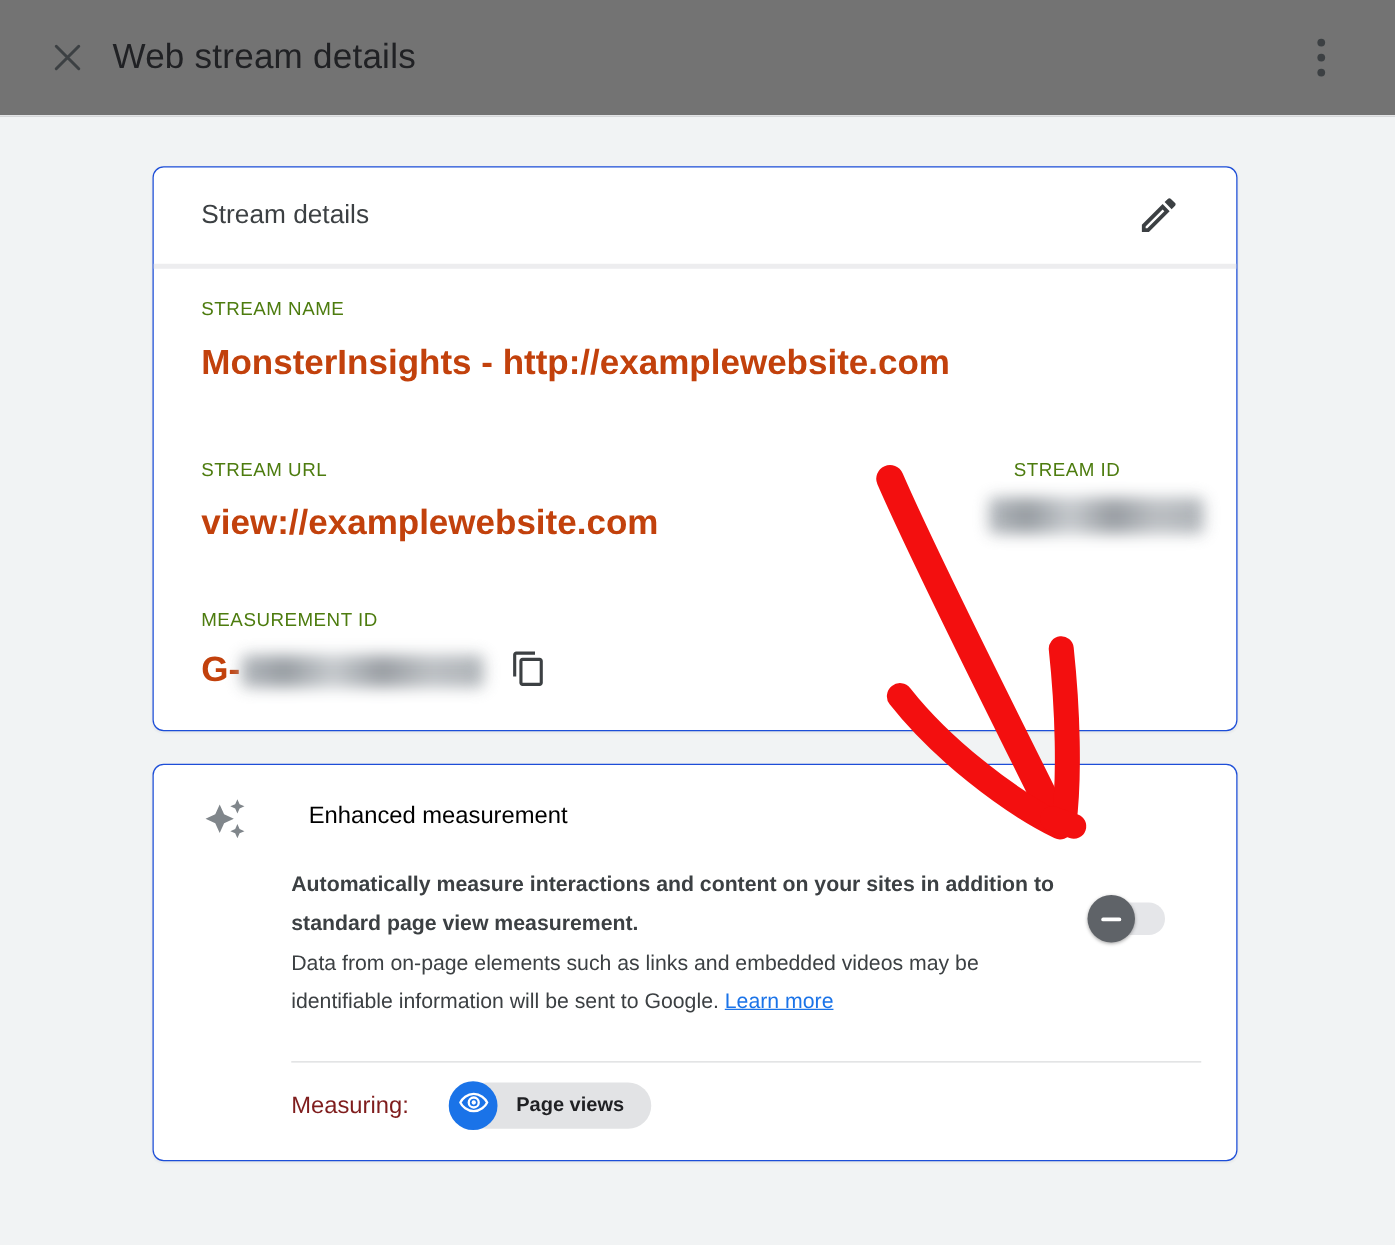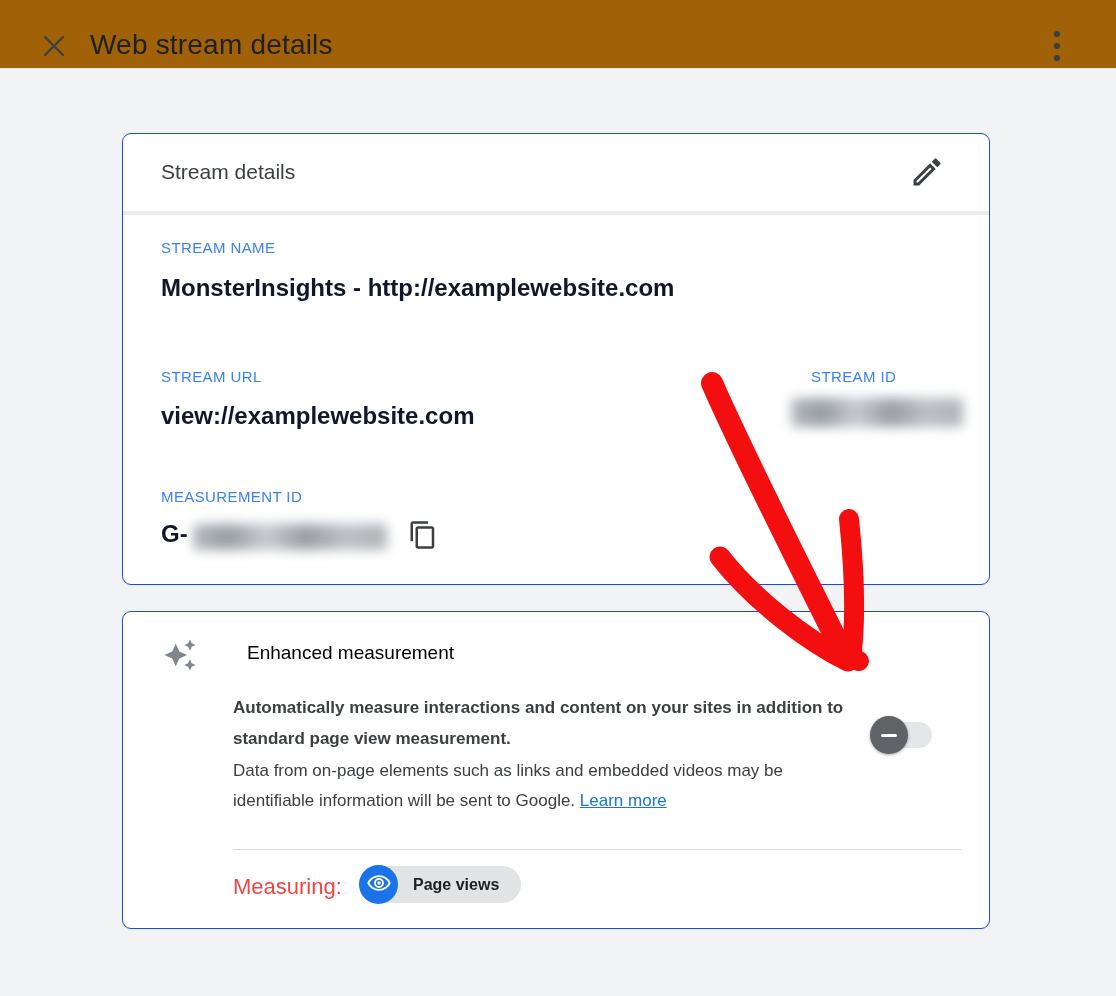--- a/index.html
+++ b/index.html
@@ -5,22 +5,22 @@
   html,body{margin:0;padding:0;}
   .page{
     position:relative;
     width:1116px;height:996px;
     background:#f1f3f4;
     font-family:"Liberation Sans","DejaVu Sans",sans-serif;
     overflow:hidden;
   }
   
   .topbar{
-    position:absolute;left:0;top:0;width:1116px;height:69px;
-    background:#a16207;border-bottom:1px solid #e3e4e6;
+    position:absolute;left:0;top:0;width:1116px;height:93px;
+    background:#737373;border-bottom:1px solid #e3e4e6;
     box-sizing:border-box;
   }
   .close-btn{
     position:absolute;left:38px;top:31px;width:32px;height:32px;
     display:flex;align-items:center;justify-content:center;cursor:pointer;
     background:none;border:none;padding:0;
   }
   .page-title{
     position:absolute;left:90px;top:29px;
     font-size:28px;font-weight:500;color:#202124;letter-spacing:.2px;
@@ -46,24 +46,24 @@
   }
   .edit-btn{
     position:absolute;right:42px;top:19px;width:40px;height:40px;
     display:flex;align-items:center;justify-content:center;cursor:pointer;
     background:none;border:none;padding:0;
   }
   .card1-divider{
     position:absolute;left:0;top:77px;width:100%;height:4px;background:#ededef;
   }
   .field-label{
-    position:absolute;font-size:15px;color:#3b82f6;letter-spacing:.4px;
+    position:absolute;font-size:15px;color:#4d7c0f;letter-spacing:.4px;
   }
   .field-value{
-    position:absolute;font-size:24px;font-weight:700;color:#0f172a;
+    position:absolute;font-size:28px;font-weight:700;color:#c2410c;
   }
   .blur-redact{
     position:absolute;filter:blur(6px);border-radius:4px;opacity:.92;
     background:linear-gradient(90deg,#aeb3b8 0%,#8f959b 18%,#c2c6ca 38%,#90959b 58%,#b7bbbf 78%,#a8adb2 100%);
   }
   .copy-btn{
     position:absolute;left:283px;top:385px;width:34px;height:34px;
     display:flex;align-items:center;justify-content:center;cursor:pointer;
     background:none;border:none;padding:0;
   }
@@ -89,21 +89,21 @@
   .toggle-thumb{
     position:absolute;left:-6px;top:-6px;width:38px;height:38px;border-radius:50%;
     background:#5f6368;box-shadow:0 1px 3px rgba(0,0,0,.35);
     display:flex;align-items:center;justify-content:center;
   }
   .toggle-dash{width:16px;height:3px;border-radius:2px;background:#ffffff;}
   .em-divider{
     position:absolute;left:110px;top:237px;width:728px;height:1px;background:#dadbdd;
   }
   .measuring-label{
-    position:absolute;left:110px;top:262px;font-size:22px;color:#ef4444;
+    position:absolute;left:110px;top:262px;font-size:19px;color:#7f1d1d;
   }
   .chip{
     position:absolute;left:236px;top:253px;width:162px;height:39px;
   }
   .chip-pill{
     position:absolute;left:12px;top:1px;right:0;bottom:1px;
     background:#e2e3e5;border-radius:19px;
   }
   .chip-circle{
     position:absolute;left:0;top:0;width:39px;height:39px;border-radius:50%;

